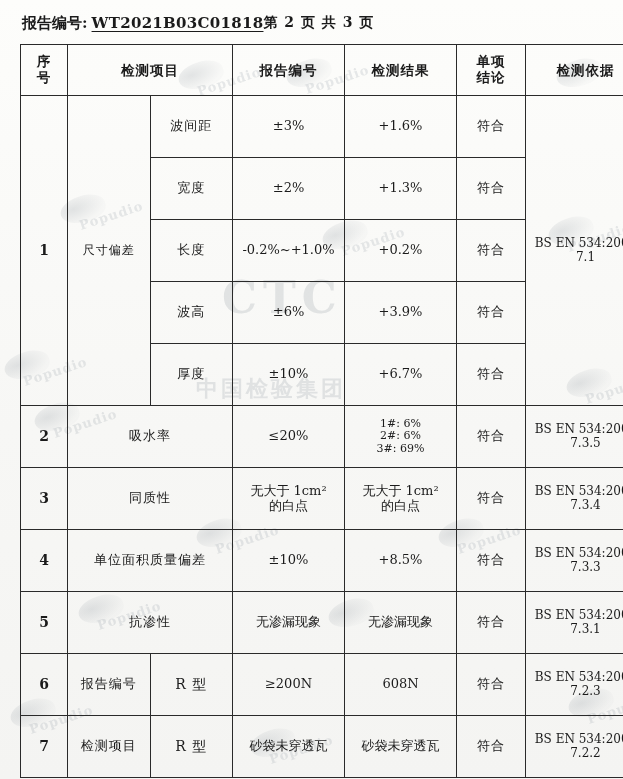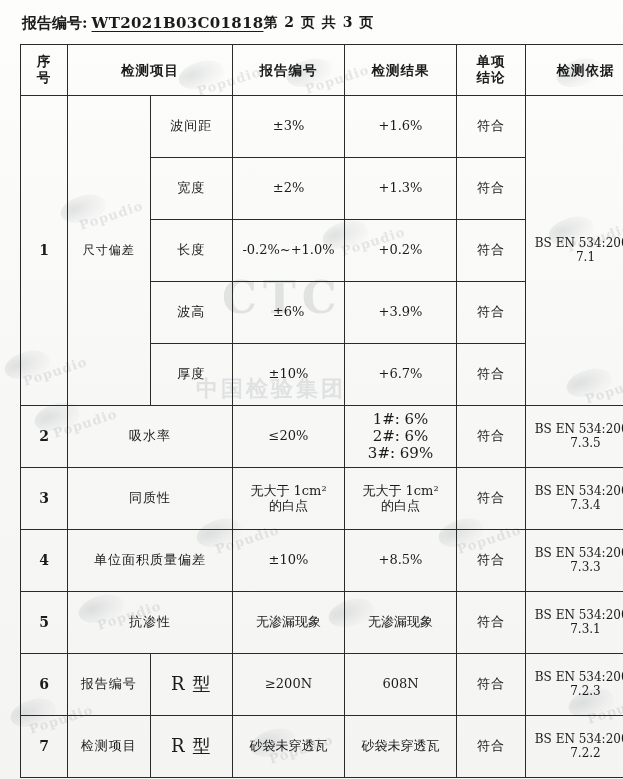--- a/index.html
+++ b/index.html
@@ -123,22 +123,22 @@
 
   .two-line { display: block; line-height: 1.15; }
 
   td.seq { font-size: 14px; font-weight: bold; }
   td.group-label { font-size: 12px; letter-spacing: 1px; }
   td.sub-item { font-size: 13px; letter-spacing: 1px; }
   td.item-wide { font-size: 13px; letter-spacing: 1px; }
   td.value { font-size: 13px; }
   td.judge { font-size: 13px; letter-spacing: 1px; }
   td.basis { font-size: 12px; line-height: 1.3; }
-  td.multi { font-size: 15px; line-height: 1.5; text-align: center; margin-left: 36px; }
-  td.rtype { font-size: 18px; letter-spacing: 1px; width: 52px; }
+  td.multi { font-size: 11px; line-height: 1.5; text-align: center; margin-left: 36px; }
+  td.rtype { font-size: 14px; letter-spacing: 1px; width: 52px; }
 
   .row-h-dim td { height: 57px; }
   .row-h-norm td { height: 57px; }
 </style>
 </head>
 <body>
 
 <div class="page">
 
   <div class="watermarks">

